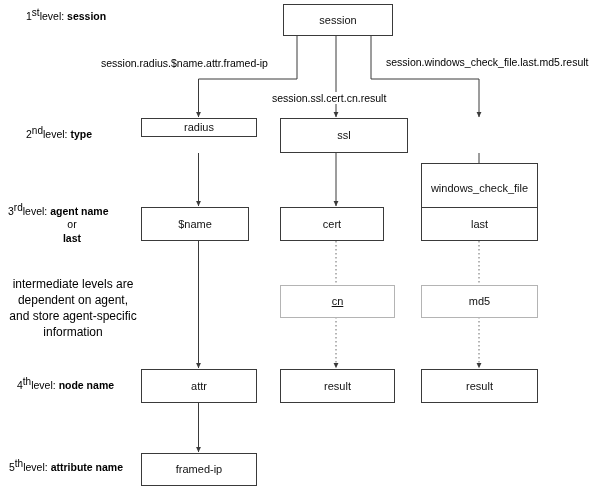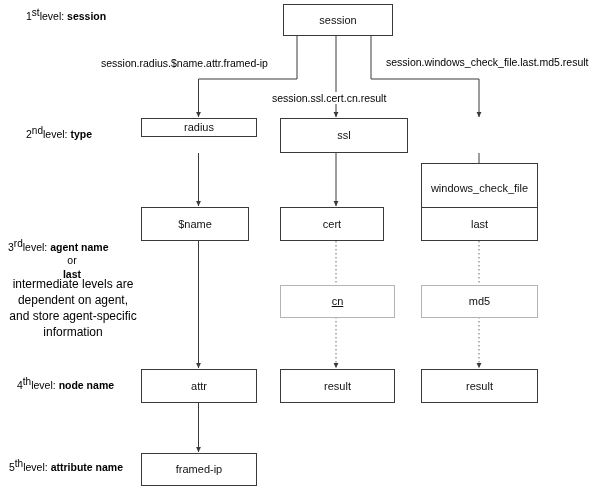--- a/index.html
+++ b/index.html
@@ -114,21 +114,21 @@
 
   <div class="level-label left-anchor" style="left:26px; top:10px; width:150px;">
     <span>1</span><sup>st</sup><span>level: </span><b>session</b>
   </div>
 
   <div class="level-label left-anchor" style="left:26px; top:128px; width:150px;">
     <span>2</span><sup>nd</sup><span>level: </span><b>type</b>
   </div>
 
   <div class="level-label" style="left:8px; top:205px; width:128px;">
-    <div style="text-align:left;margin-top:36px;">
+    <div style="text-align:left;">
       <span>3</span><sup>rd</sup><span>level: </span><b>agent name</b>
     </div>
     <div>or</div>
     <div><b>last</b></div>
   </div>
 
   <div class="level-label left-anchor" style="left:17px; top:379px; width:150px;">
     <span>4</span><sup>th</sup><span>level: </span><b>node name</b>
   </div>
 

